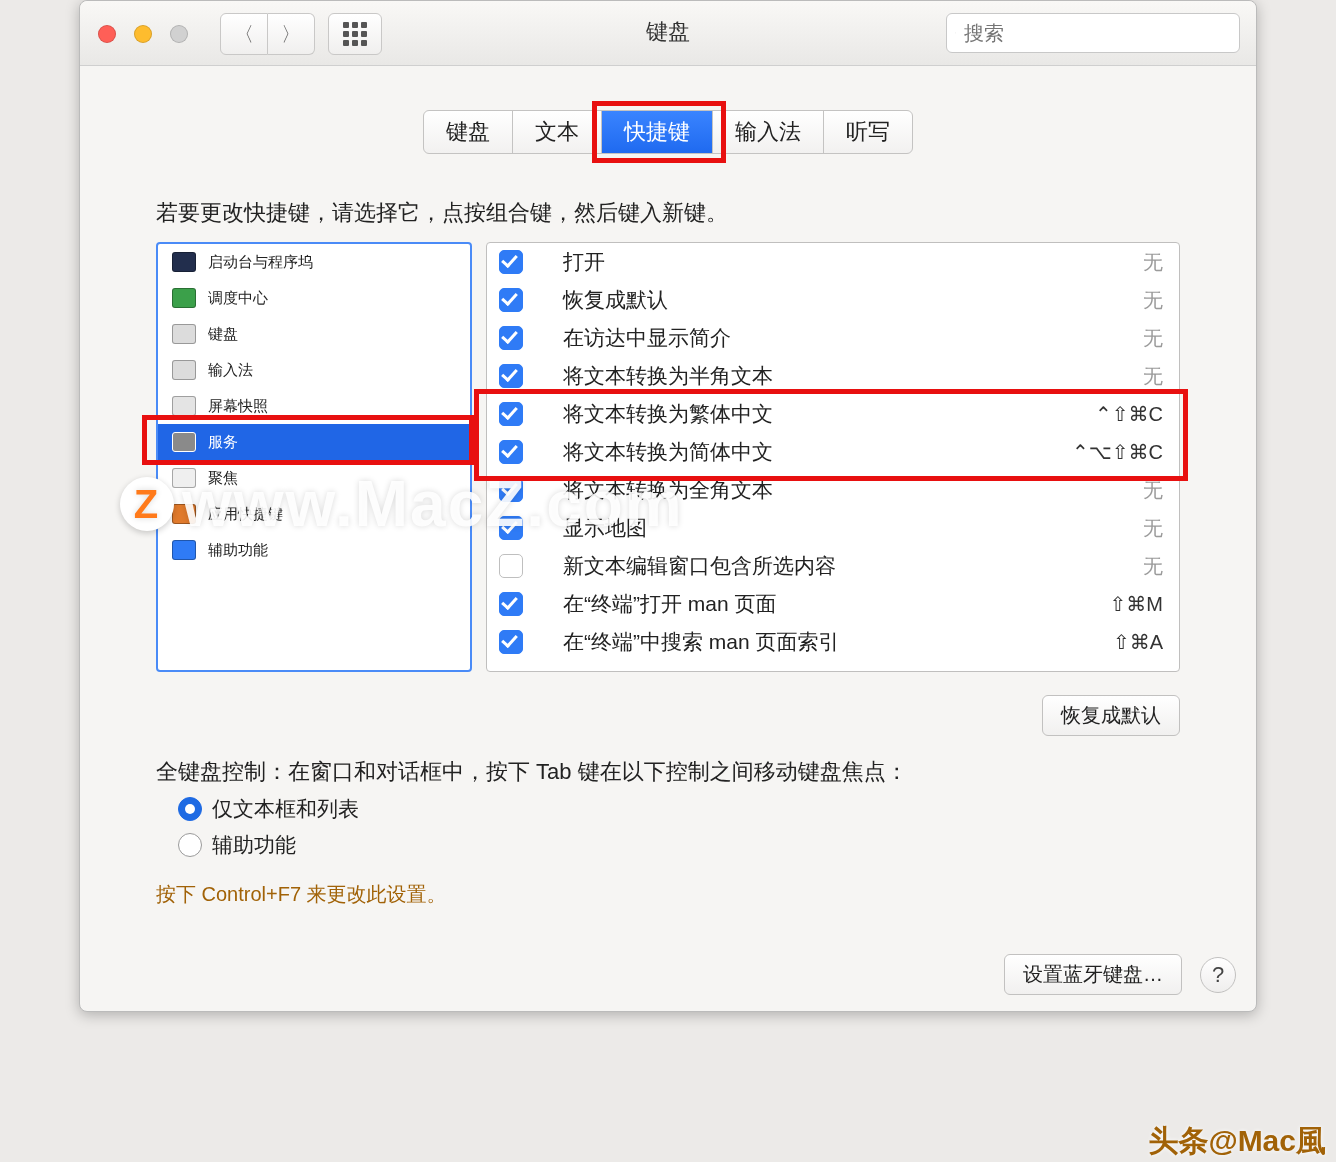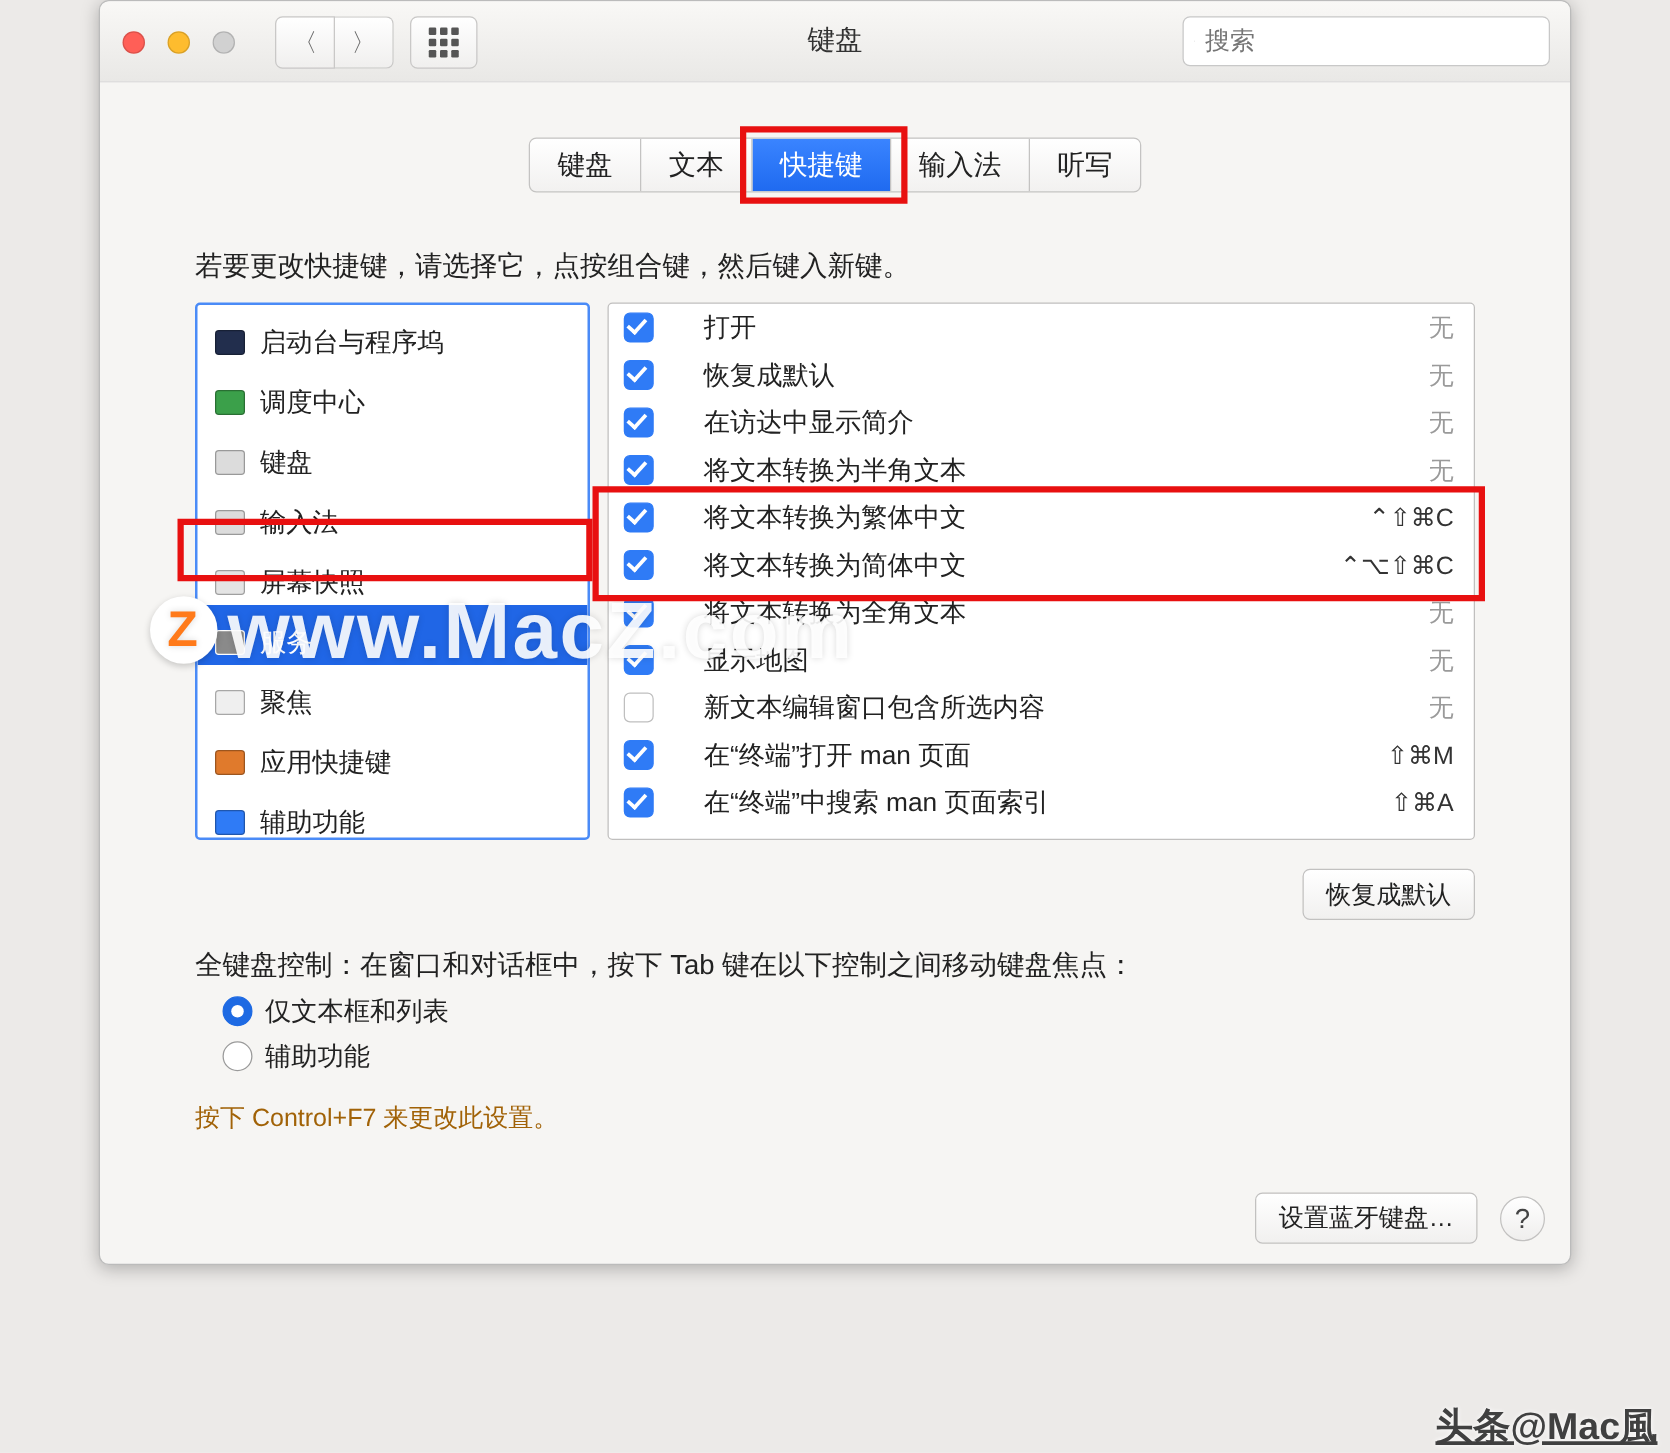--- a/index.html
+++ b/index.html
@@ -154,22 +154,22 @@
     width: 312px;
     border: 2px solid #4a8bf7;
     border-radius:4px;
     background:#fff;
     overflow:hidden;
   }
   .cat-item {
     display:flex;
     align-items:center;
     height:36px;
-    padding:12px 10px 0 14px;
-    font-size:21px;
+    padding:0 10px 0 14px;
+    font-size:15px;
     color:#222;
   }
   .cat-item.selected {
     background:#2066e6;
     color:#fff;
   }
   .cat-icon {
     width:22px; height:18px;
     display:inline-block;
     margin-right:12px;
@@ -317,25 +317,24 @@
     font-weight:700;
     display:flex; align-items:center; justify-content:center;
     margin-right:8px;
     box-shadow:0 2px 6px rgba(0,0,0,0.2);
   }
   .footer-wm {
     position:absolute;
     right:10px;
     bottom:0;
     font-size:30px;
-    color:#404040;
+    color:#a16207;
     font-weight:600;
     text-shadow:0 0 4px #fff;
     z-index:60;
-    text-decoration:underline;
   }
   
   .mag circle, .mag line { stroke:#8c8c8c; stroke-width:2; fill:none; }
 </style>
 </head>
 <body>
 
 <div class="window">
 
   <div class="titlebar">

